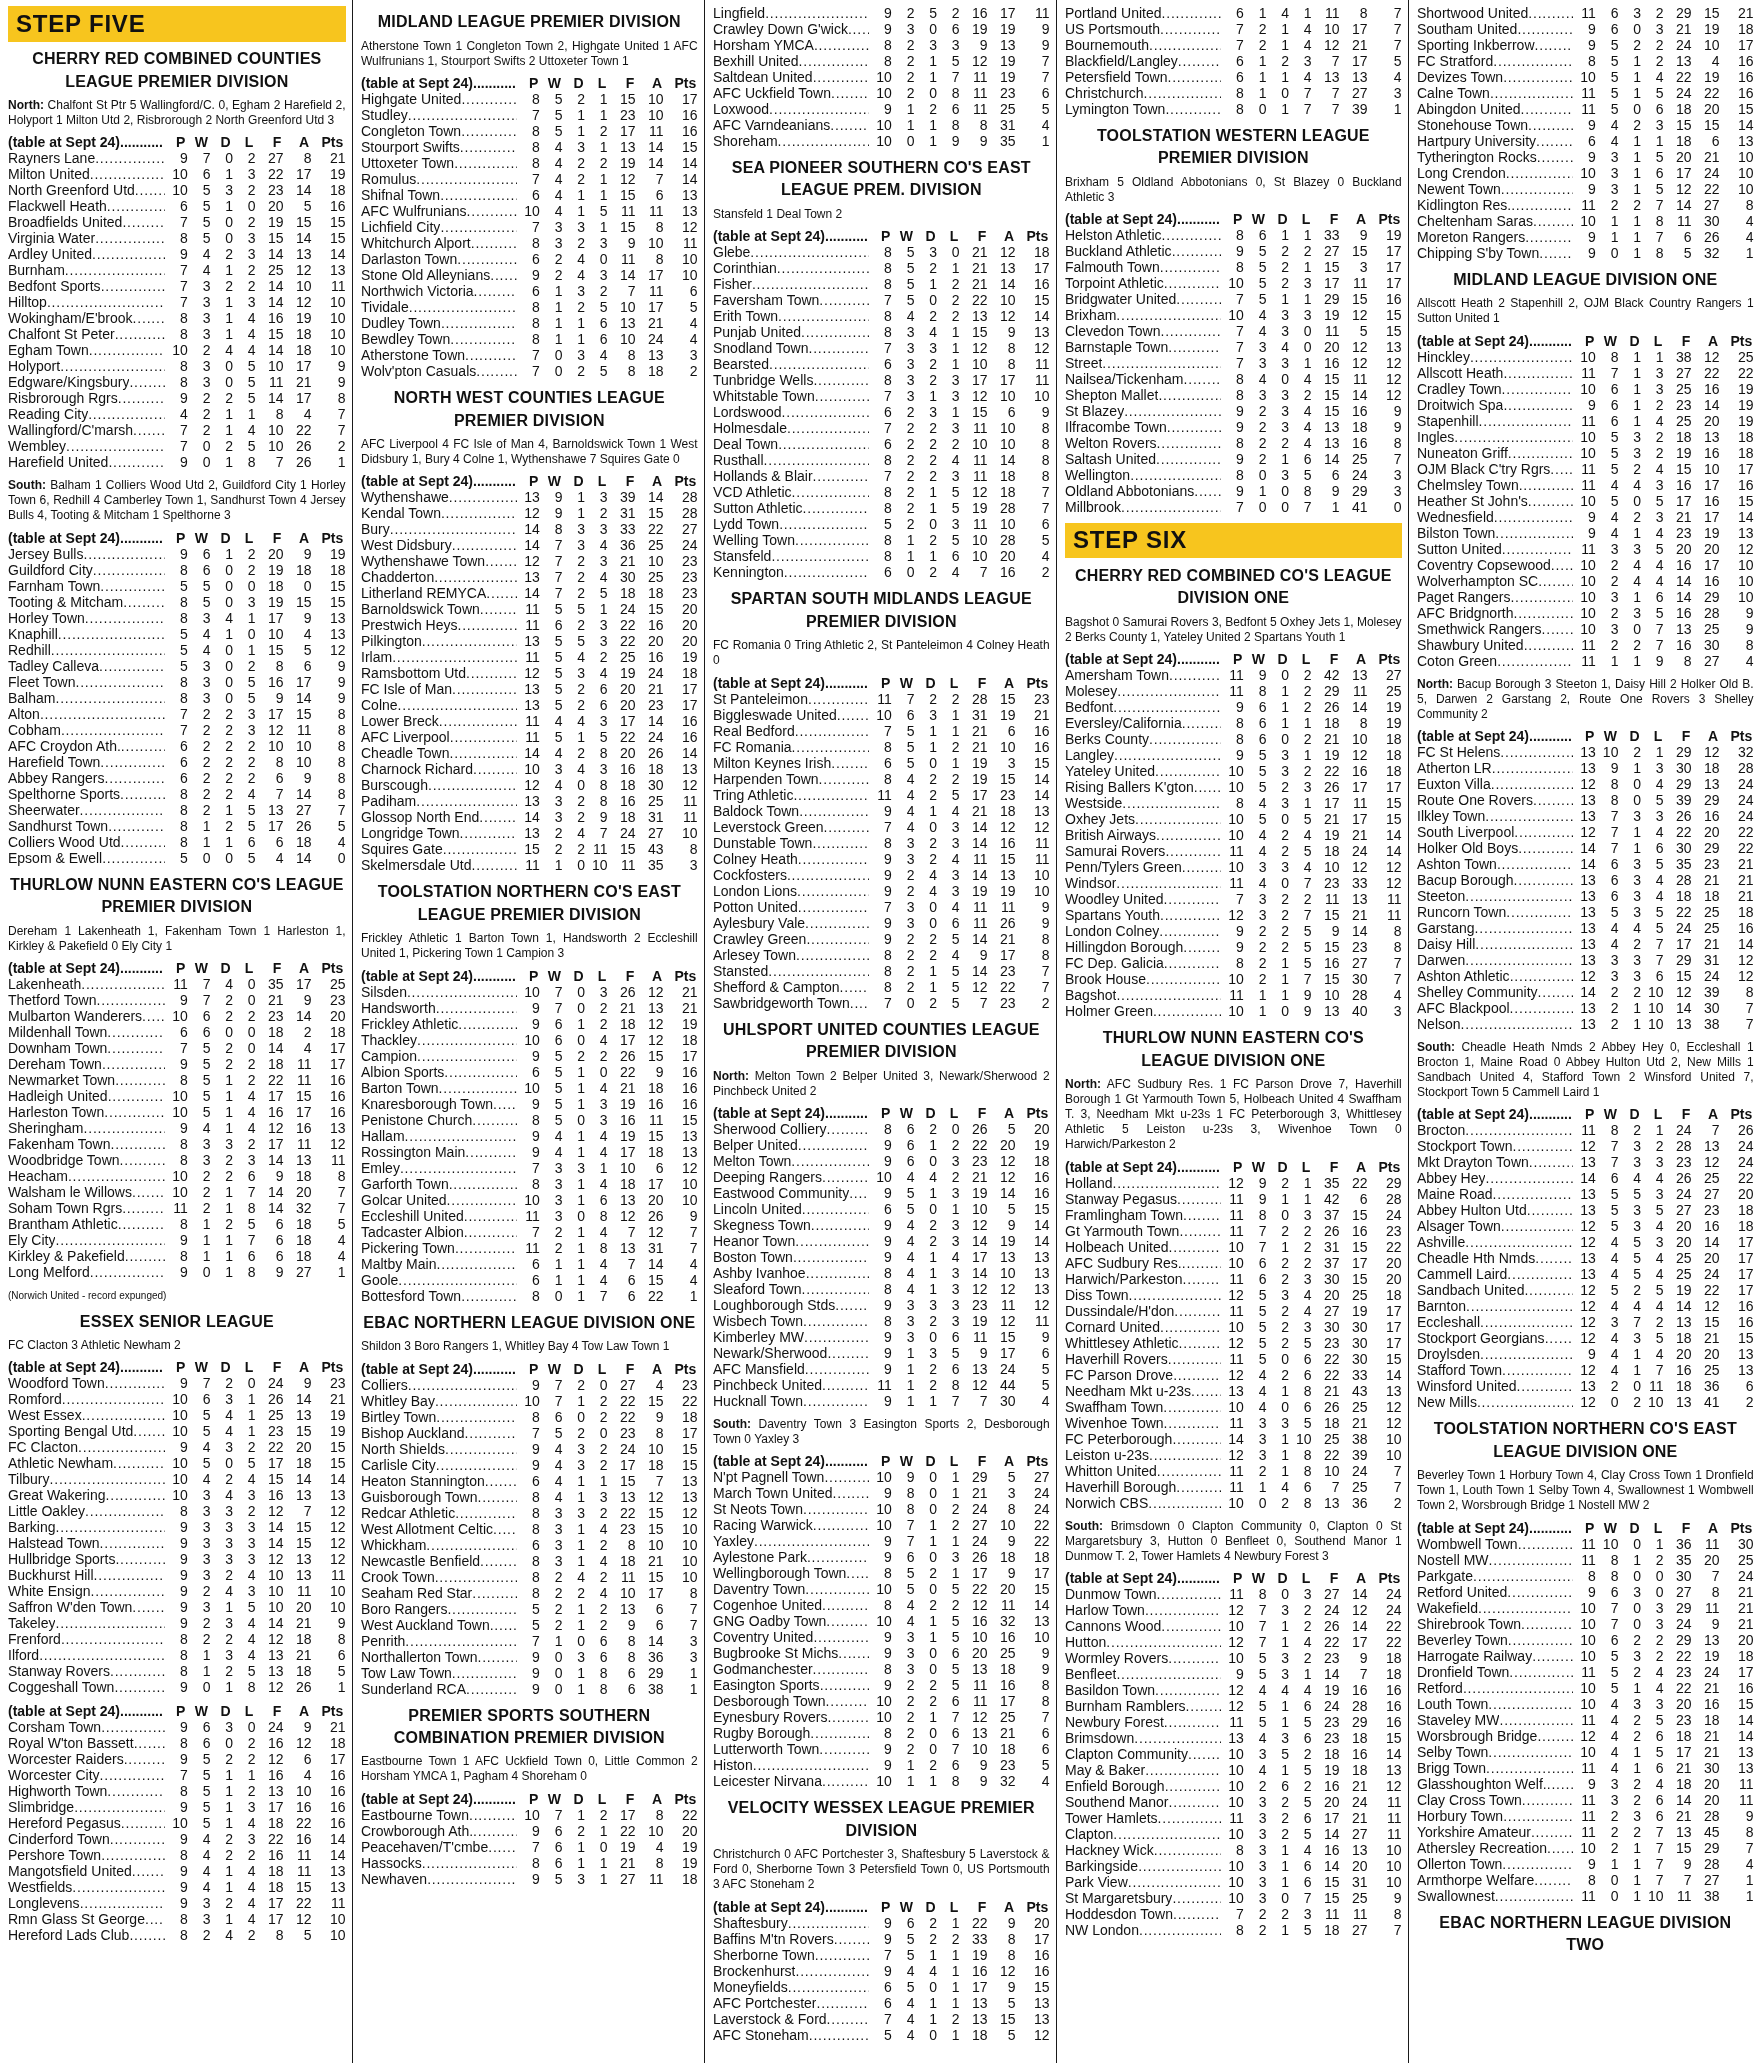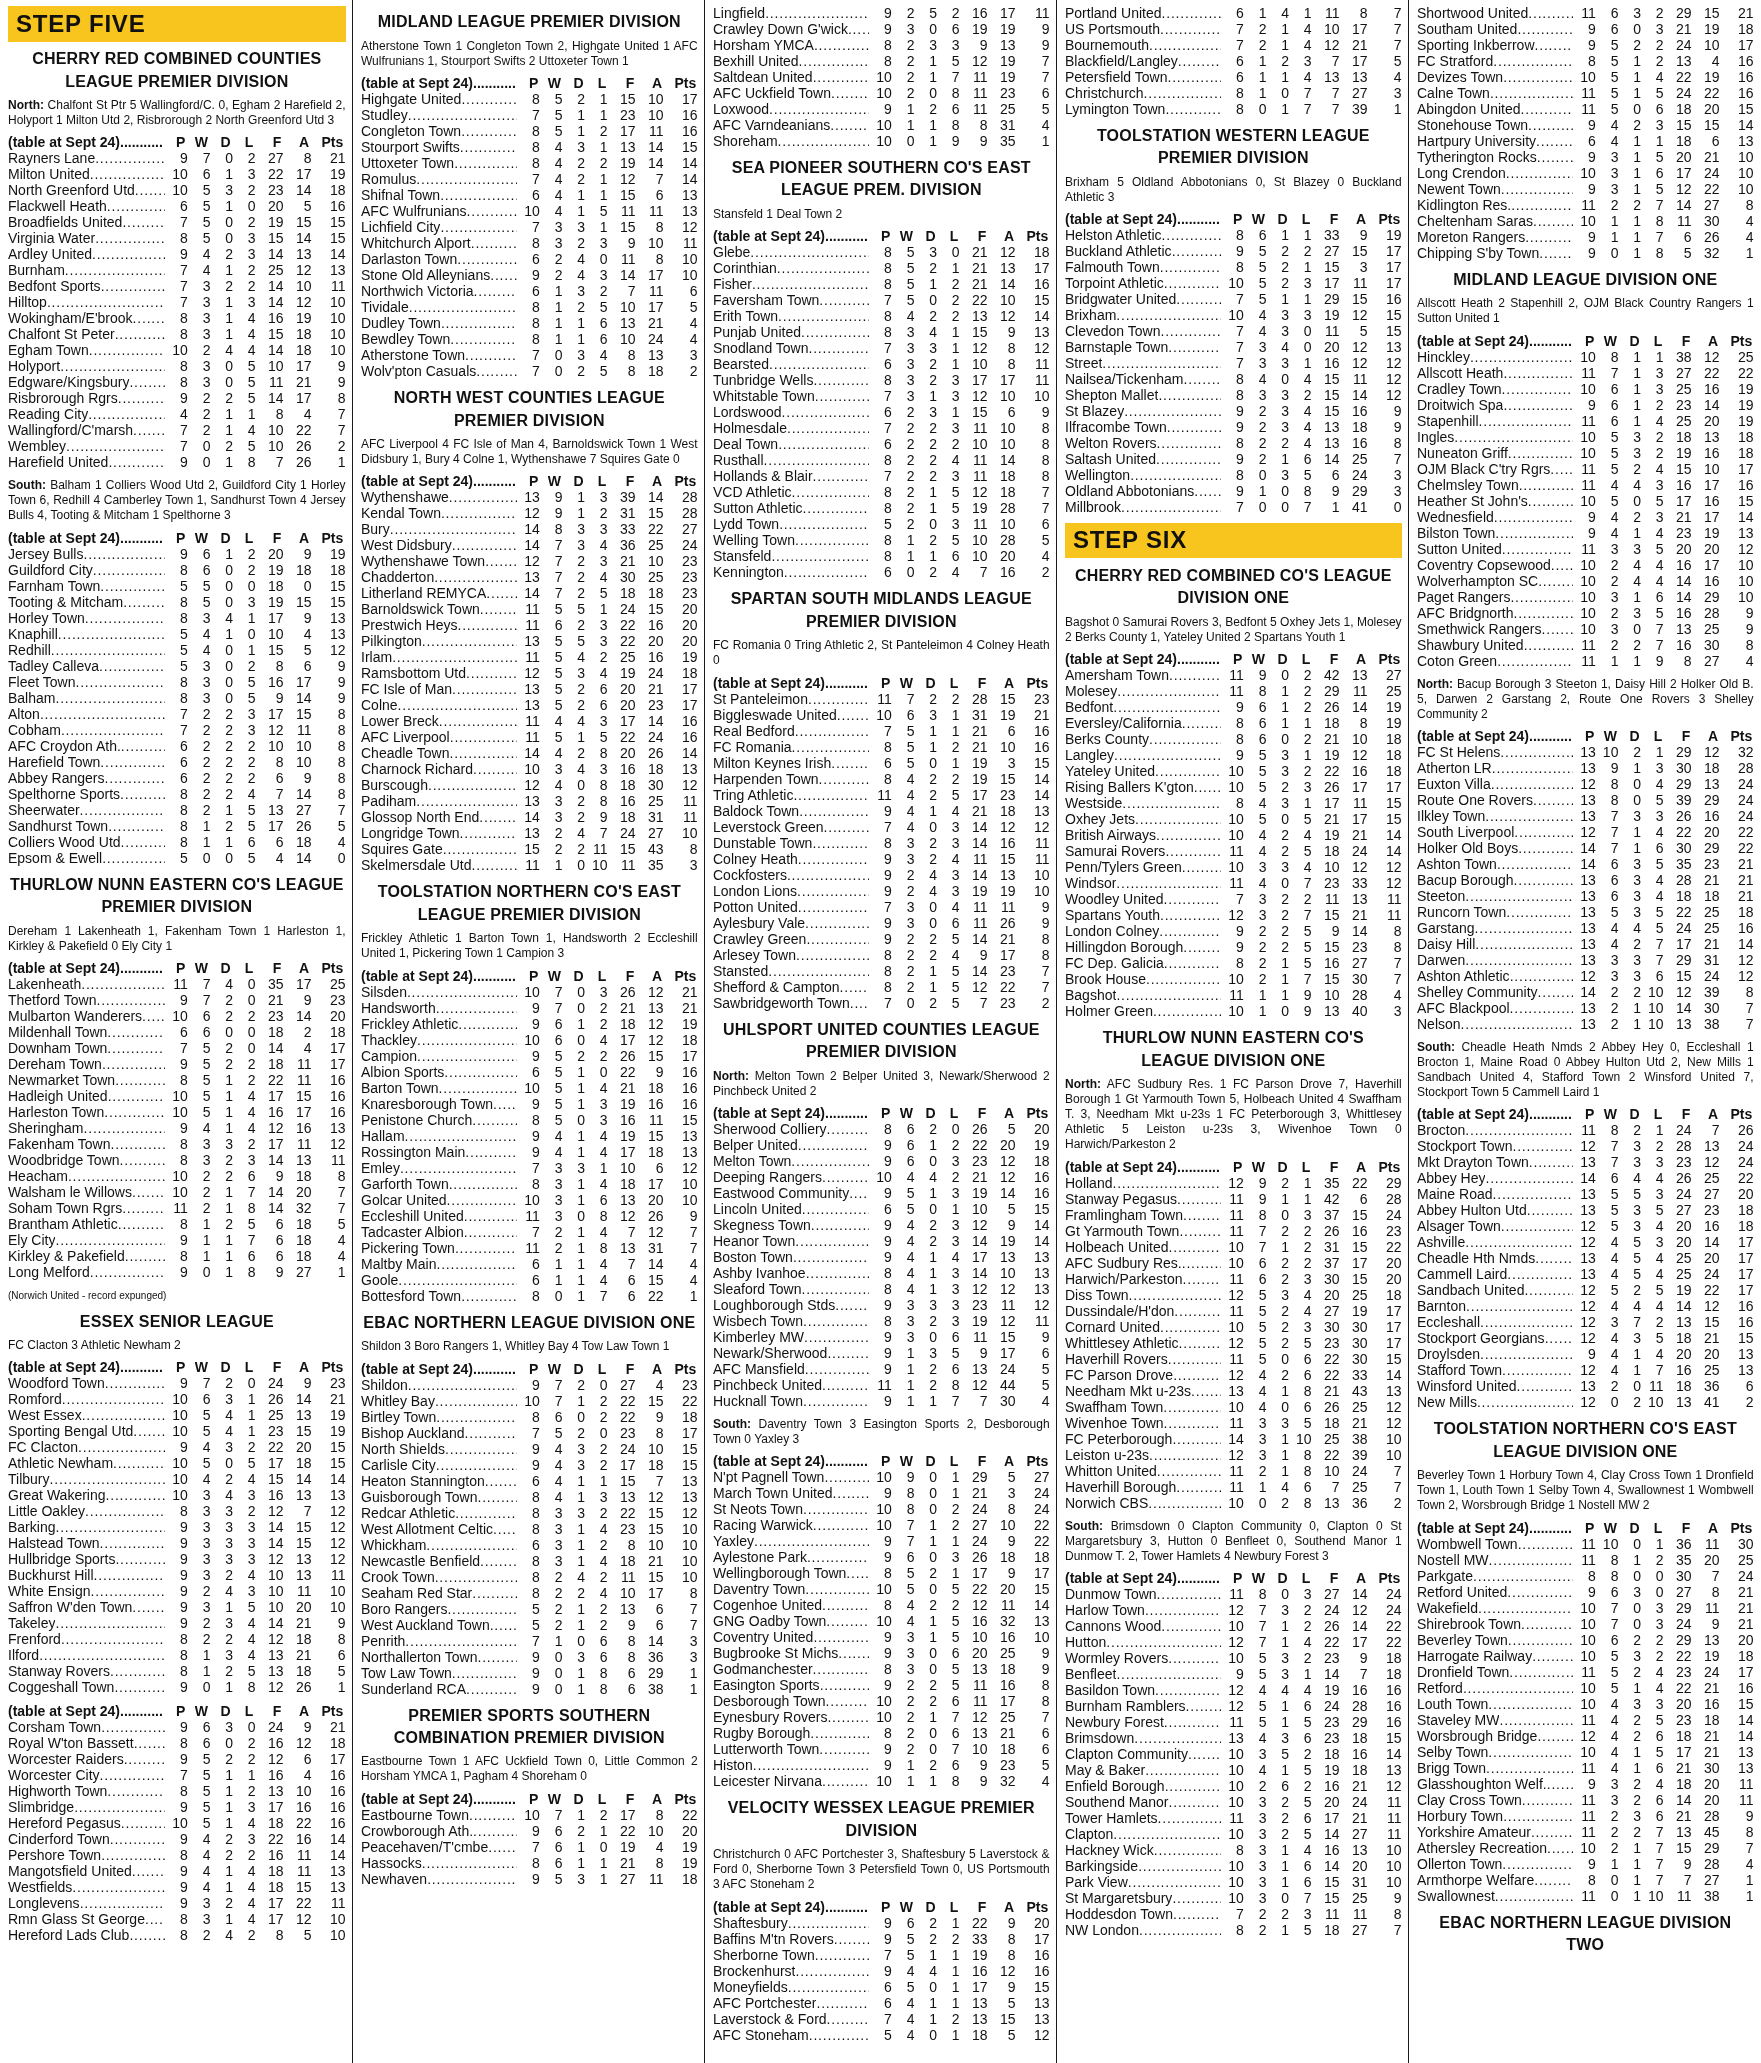--- a/index.html
+++ b/index.html
@@ -1854,21 +1854,21 @@
           <span class="tname">(table at Sept 24)...........</span>
           <span class="n p">P</span>
           <span class="n w">W</span>
           <span class="n d">D</span>
           <span class="n l">L</span>
           <span class="n f">F</span>
           <span class="n a">A</span>
           <span class="n pts">Pts</span>
         </div>
         <div class="trow">
-          <span class="tname">Shildon</span>
+          <span class="tname">Colliers</span>
           <span class="dots"></span>
           <span class="n p">9</span>
           <span class="n w">7</span>
           <span class="n d">2</span>
           <span class="n l">0</span>
           <span class="n f">27</span>
           <span class="n a">4</span>
           <span class="n pts">23</span>
         </div>
         <div class="trow">

